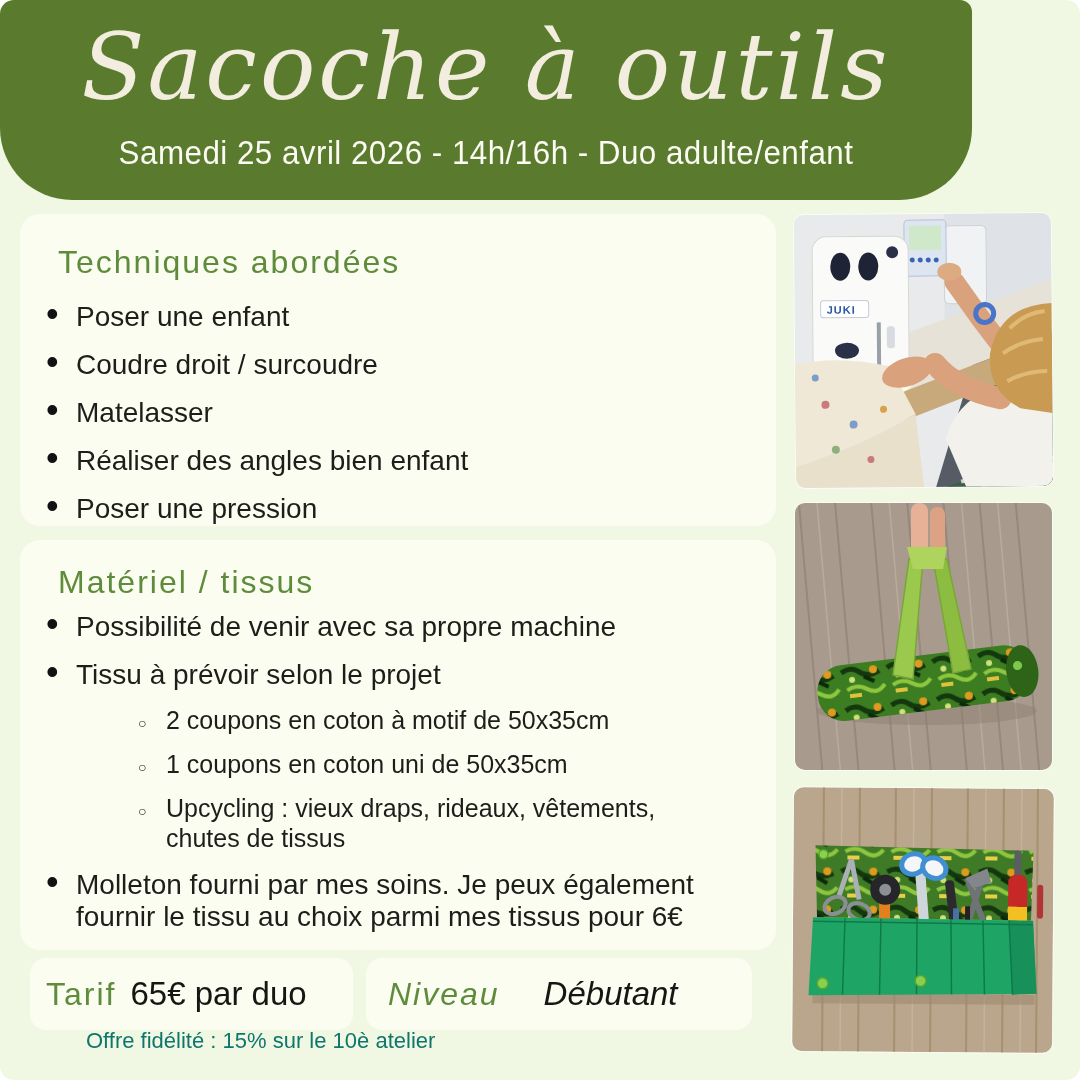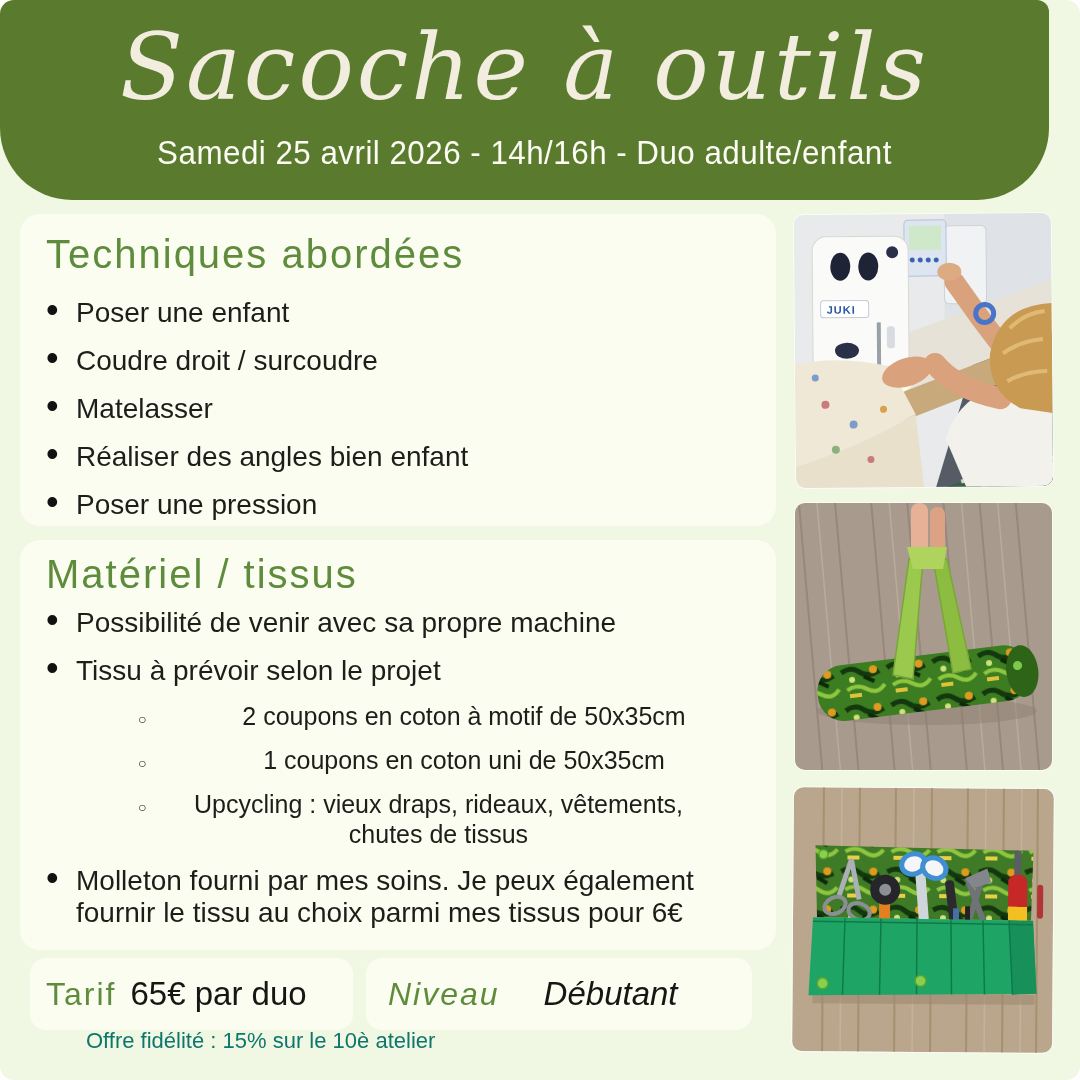--- a/index.html
+++ b/index.html
@@ -1,40 +1,40 @@
 <!DOCTYPE html>
 <html><head>
 <meta charset="utf-8">
 <style>
   html,body{margin:0;padding:0;background:#ffffff;}
   .page{position:relative;width:1080px;height:1080px;background:#f0f7e3;border-radius:14px;
         overflow:hidden;font-family:"Liberation Sans",sans-serif;color:#1d1d1a;}
 
   
-  .header{position:absolute;top:0;left:0;width:1049px;height:200px;background:#5a7b2e;
+  .header{position:absolute;top:0;left:0;width:972px;height:200px;background:#5a7b2e;
           border-radius:12px 12px 72px 72px;text-align:center;}
   .title{position:absolute;top:14px;left:0;width:100%;
          font-family:"DejaVu Serif",serif;font-style:italic;font-weight:400;
          font-size:92px;letter-spacing:3px;color:#f2eddf;}
   .subtitle{position:absolute;top:134px;left:0;width:100%;font-size:33px;color:#fbfbf3;
             letter-spacing:.5px;transform:scaleX(.95);}
 
   
   .card{position:absolute;background:#fbfdf0;border-radius:20px;}
   .card-techniques{left:20px;top:214px;width:756px;height:312px;padding:14px 18px 0 22px;box-sizing:border-box;}
   .card-materiel{left:20px;top:540px;width:756px;height:410px;padding:8px 14px 0 22px;box-sizing:border-box;}
-  .section-title{margin:4px;font-size:40px;font-weight:400;letter-spacing:2px;color:#5e8c3c;}
+  .section-title{margin:16px;font-size:32px;font-weight:400;letter-spacing:2px;color:#5e8c3c;}
   .card-techniques .section-title{margin-bottom:20px;}
   .card-materiel .section-title{margin-bottom:10px;}
 
   ul{list-style:none;margin:0;padding:0;}
   .l1>li{position:relative;padding-left:34px;font-size:28px;line-height:32px;margin-bottom:16px;}
   .l1>li::before{content:"\2022";position:absolute;left:4px;top:-3px;font-size:36px;color:#111;}
   .l2{margin:14px 0 0 60px;}
-  .l2>li{position:relative;padding-left:30px;font-size:25px;line-height:30px;margin-bottom:14px;text-align:center;}
+  .l2>li{position:relative;padding-left:30px;font-size:25px;line-height:30px;margin-bottom:14px;}
   .l2>li::before{content:"\25CB";position:absolute;left:2px;top:3px;font-size:14px;color:#222;}
   .wrap-narrow{max-width:545px;}
   .wrap-wide{max-width:660px;line-height:36px;}
 
   
   .mini-card{position:absolute;background:#fbfdf0;border-radius:16px;top:958px;height:72px;
              display:flex;align-items:center;box-sizing:border-box;}
   .tarif-card{left:30px;width:323px;padding-left:16px;}
   .niveau-card{left:366px;width:386px;padding-left:22px;font-style:italic;}
   .mini-label{font-size:32px;letter-spacing:2px;color:#5e8c3c;}

